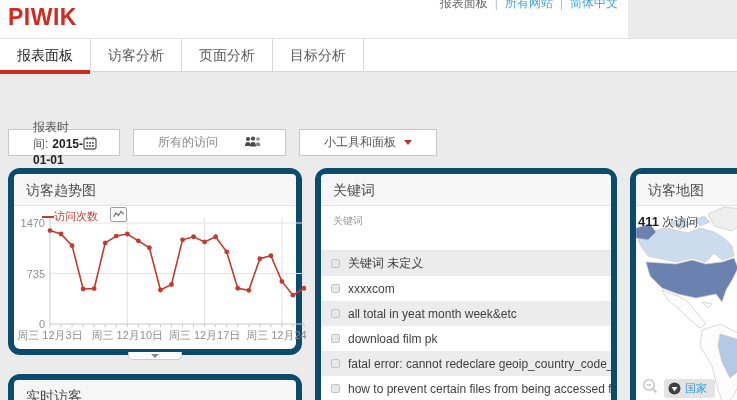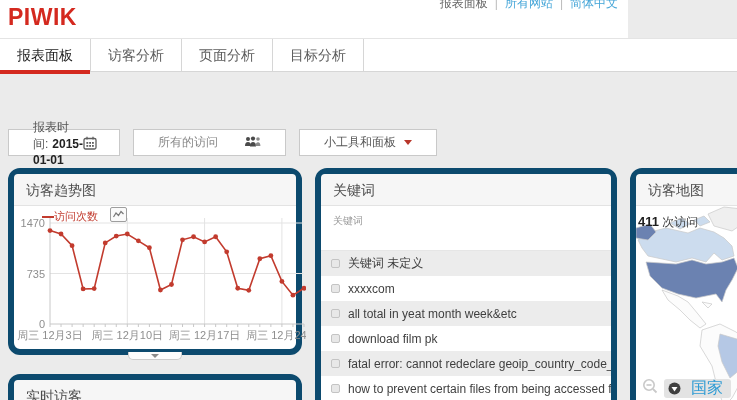--- a/index.html
+++ b/index.html
@@ -69,21 +69,21 @@
 
   
   .vmap { left:630px; top:168px; width:162px; height:262px; }
   .map-visits { position:absolute; left:2px; top:8px; font-size:12px; color:#444; z-index:2; }
   .map-visits b { font-size:13px; color:#1f1f1f; }
   .map-svg { position:absolute; left:0; top:0; }
   .map-controls { position:absolute; left:6px; top:172px; display:flex; align-items:center; gap:6px; z-index:2; }
   .zoomout-btn { cursor:pointer; }
   .region-btn { background:#e3e3e3; border-radius:3px; height:19px; display:flex; align-items:center; gap:4px;
                 padding:0 8px 0 4px; cursor:pointer; }
-  .region-btn .lbl { font-size:16px; color:#2d9bd4;margin-left:6px; }
+  .region-btn .lbl { font-size:11px; color:#2d9bd4; }
 </style>
 </head>
 <body>
 
 <div class="screen">
 
   <div class="tophead">
     <div class="logo">PIWIK</div>
     <div class="toplinks"><span class="tlink current">报表面板</span><span class="tsep">|</span><span class="tlink">所有网站</span><span class="tsep">|</span><span class="tlink">简体中文</span></div>
   </div>

